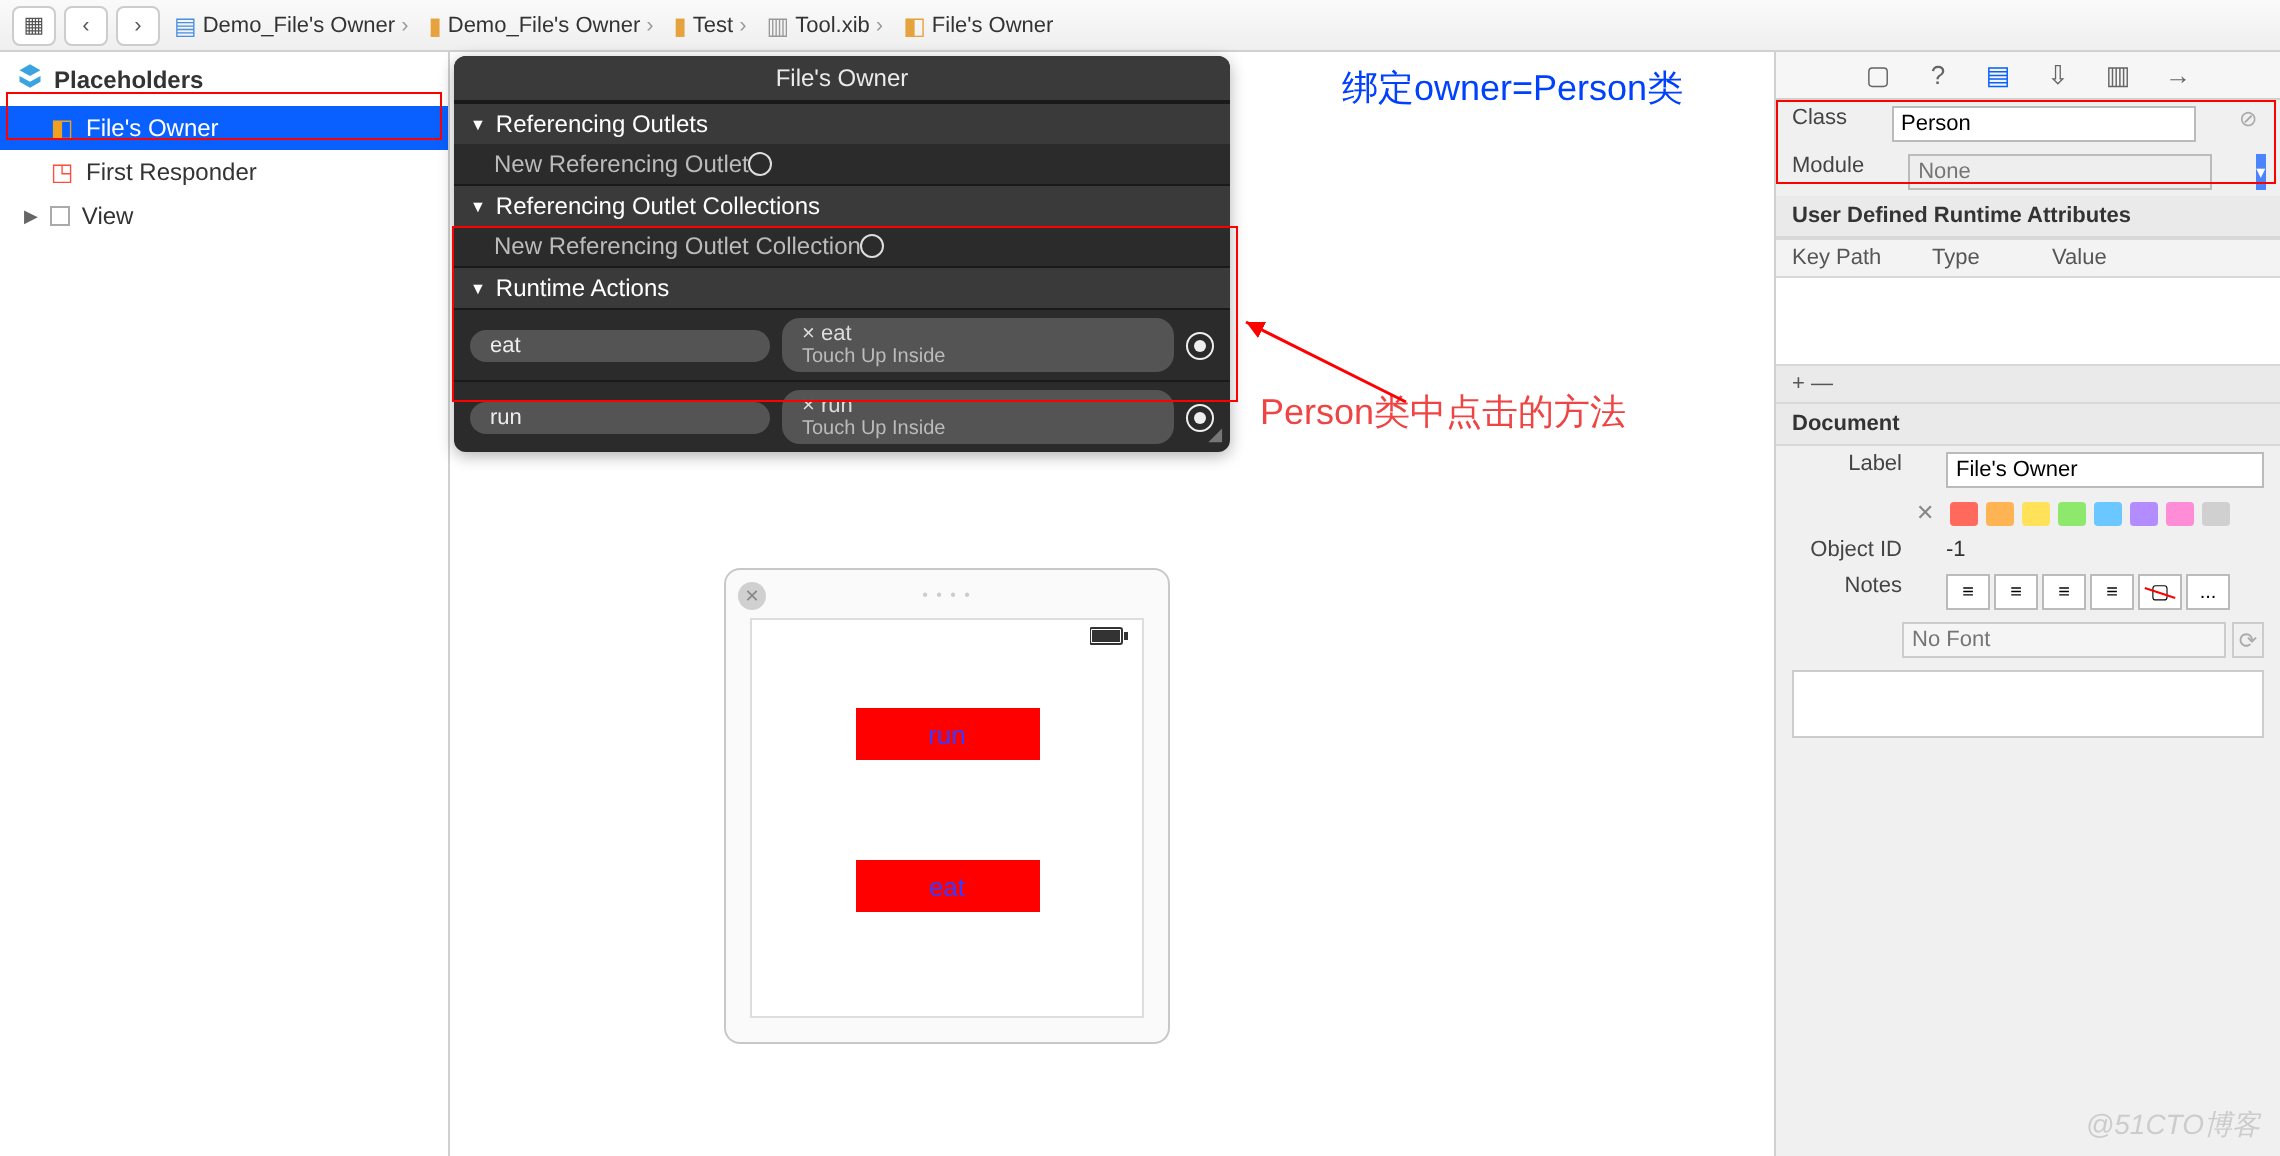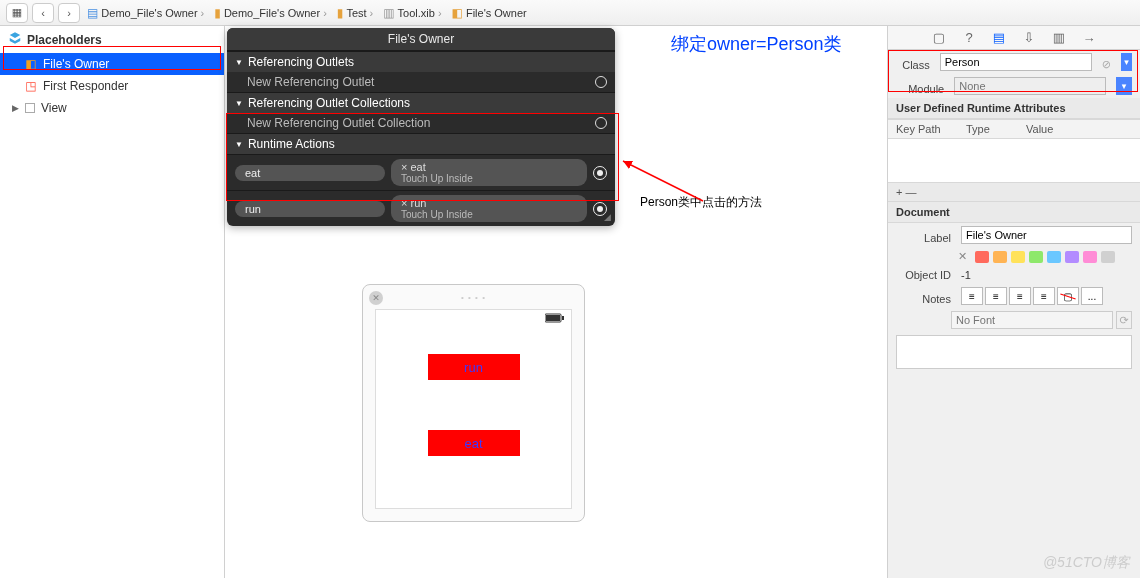--- a/index.html
+++ b/index.html
@@ -30,54 +30,54 @@
     .tri { font-size: 9px; color: #666; }
     .redbox1 { position: absolute; border: 1.5px solid red; left: 3px; top: 20px; width: 218px; height: 24px; pointer-events: none; }
     .ico-ph svg { width: 14px; height: 14px; }
 
     
     .canvas { flex: 1; position: relative; background: #fff; }
     .dark-panel { position: absolute; left: 2px; top: 2px; width: 388px; background: #2b2b2b; border-radius: 6px; color: #eaeaea; font-size: 12px; overflow: hidden; box-shadow: 0 2px 8px rgba(0,0,0,.3); }
     .dp-title { text-align: center; padding: 4px; font-weight: 500; background: #3a3a3a; border-bottom: 1px solid #1a1a1a; }
     .dp-section { background: #3a3a3a; padding: 3px 8px; font-weight: 500; border-top: 1px solid #1a1a1a; display: flex; align-items: center; gap: 5px; color: #fff; }
     .dp-section .tri2 { font-size: 8px; }
-    .dp-sub { padding: 3px 8px 3px 20px; color: #bbb; display: flex; align-items: center; justify-content: space-between; }
+    .dp-sub { padding: 3px 8px 3px 20px; color: #bbb; display: flex; align-items: center; justify-content: flex-start; }
     .dp-sub .circle { width: 12px; height: 12px; border: 1.5px solid #ddd; border-radius: 50%; }
     .dp-action-row { display: flex; align-items: center; padding: 4px 8px; gap: 6px; border-top: 1px solid #1a1a1a; }
     .dp-action-label { background: #545454; color: #eee; border-radius: 9px; padding: 2px 10px; font-size: 11px; min-width: 150px; }
     .dp-action-target { background: #545454; color: #ddd; border-radius: 9px; padding: 2px 10px; font-size: 11px; flex: 1; }
     .dp-action-target .sub { font-size: 10px; color: #bbb; display: block; }
     .dp-action-radio { width: 14px; height: 14px; border: 1.5px solid #eee; border-radius: 50%; display: flex; align-items: center; justify-content: center; }
     .dp-action-radio.on::after { content:""; width: 6px; height: 6px; background: #eee; border-radius: 50%; }
     .resize-handle { position: absolute; right: 4px; bottom: 4px; font-size: 9px; color: #777; }
     .redbox2 { position: absolute; border: 1.5px solid red; left: 1px; top: 87px; width: 393px; height: 88px; pointer-events: none; }
 
     
     .annot1 { position: absolute; left: 446px; top: 6px; color: #0040ff; font-size: 18px; }
-    .annot2 { position: absolute; left: 415px; top: 168px; color: #000000; font-size: 12px; }
+    .annot2 { position: absolute; left: 405px; top: 168px; color: #ef4444; font-size: 18px; }
     .arrow { position: absolute; left: 393px; top: 130px; }
     .arrow svg { overflow: visible; }
 
     
     .device { position: absolute; left: 137px; top: 258px; width: 223px; height: 238px; border: 1px solid #c8c8c8; border-radius: 8px; background: #fafafa; }
     .device-close { position: absolute; left: 6px; top: 6px; width: 14px; height: 14px; border-radius: 50%; background: #d0d0d0; color: #888; display: flex; align-items: center; justify-content: center; font-size: 9px; cursor: pointer; }
     .device-handle { position: absolute; top: 8px; left: 50%; transform: translateX(-50%); color: #ccc; font-size: 8px; letter-spacing: 1px; }
     .device-inner { position: absolute; left: 12px; top: 24px; right: 12px; bottom: 12px; background: #fff; border: 1px solid #ddd; }
     .device-status { position: absolute; right: 6px; top: 3px; font-size: 11px; }
     .btn-red { position: absolute; left: 50%; transform: translateX(-50%); width: 92px; height: 26px; background: #ff0000; color: #3a3aff; display: flex; align-items: center; justify-content: center; font-size: 13px; cursor: pointer; }
     .btn-run { top: 44px; }
     .btn-eat { top: 120px; }
 
     
     .inspector { width: 253px; border-left: 1px solid #d0d0d0; background: #f0f0f0; display: flex; flex-direction: column; font-size: 11px; position: relative; }
     .insp-tabs { height: 24px; display: flex; align-items: center; justify-content: center; gap: 12px; border-bottom: 1px solid #d0d0d0; background: #f6f6f6; }
     .insp-tab { width: 18px; height: 18px; display: flex; align-items: center; justify-content: center; cursor: pointer; color: #666; font-size: 13px; }
     .insp-tab.active { color: #0a60ff; }
     .insp-section-title { padding: 4px 8px; font-weight: 600; font-size: 11px; color: #333; background: #eaeaea; border-bottom: 1px solid #d8d8d8; }
-    .insp-row { display: flex; align-items: flex-end; padding: 3px 8px; gap: 10px; }
+    .insp-row { display: flex; align-items: flex-start; padding: 3px 8px; gap: 22px; }
     .insp-row label { width: 55px; text-align: right; color: #444; font-size: 11px; }
     .insp-row input[type=text] { flex: 1; height: 18px; border: 1px solid #bbb; padding: 0 4px; font-size: 11px; background: #fff; }
     .insp-row .combo { width: 18px; height: 18px; background: #4a84ff; border: none; color: #fff; display: flex; align-items: center; justify-content: center; font-size: 9px; cursor: pointer; }
     .insp-row input[readonly] { background: #eee; color: #999; }
     .clear-btn { width: 14px; color: #aaa; cursor: pointer; }
     .redbox3 { position: absolute; border: 1.5px solid red; left: 0px; top: 24px; width: 250px; height: 42px; pointer-events: none; z-index: 5; }
 
     
     .table-head { display: flex; padding: 3px 8px; border-bottom: 1px solid #d8d8d8; border-top: 1px solid #d8d8d8; color: #555; font-size: 11px; background: #f3f3f3; }
     .table-head span:nth-child(1){ width: 70px;} .table-head span:nth-child(2){ width: 60px;} .table-head span:nth-child(3){ flex:1;}

